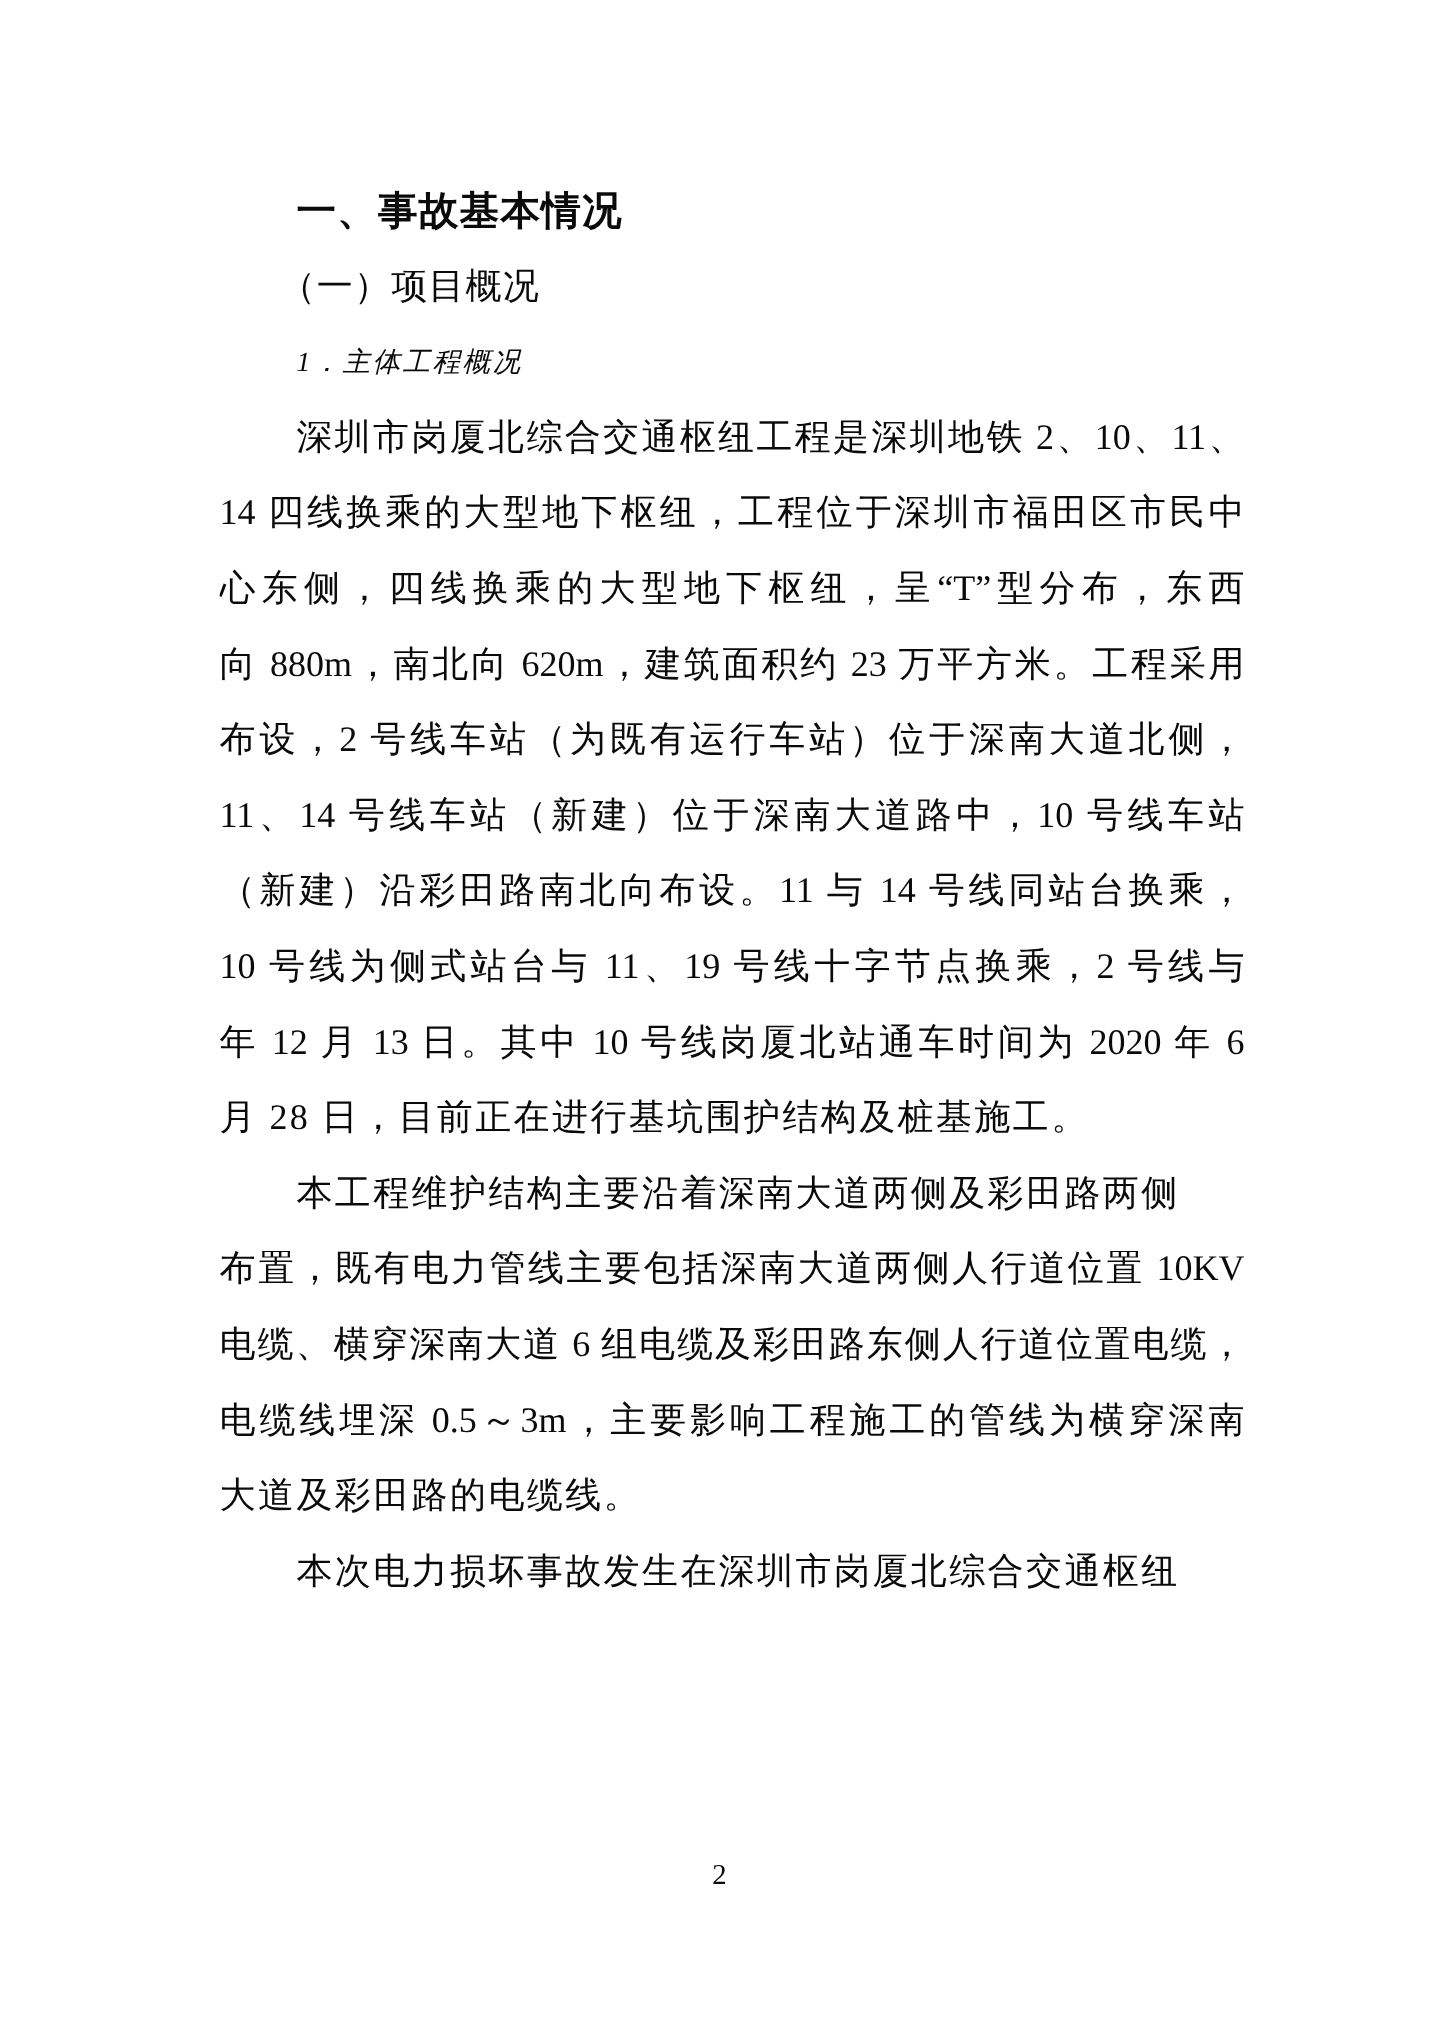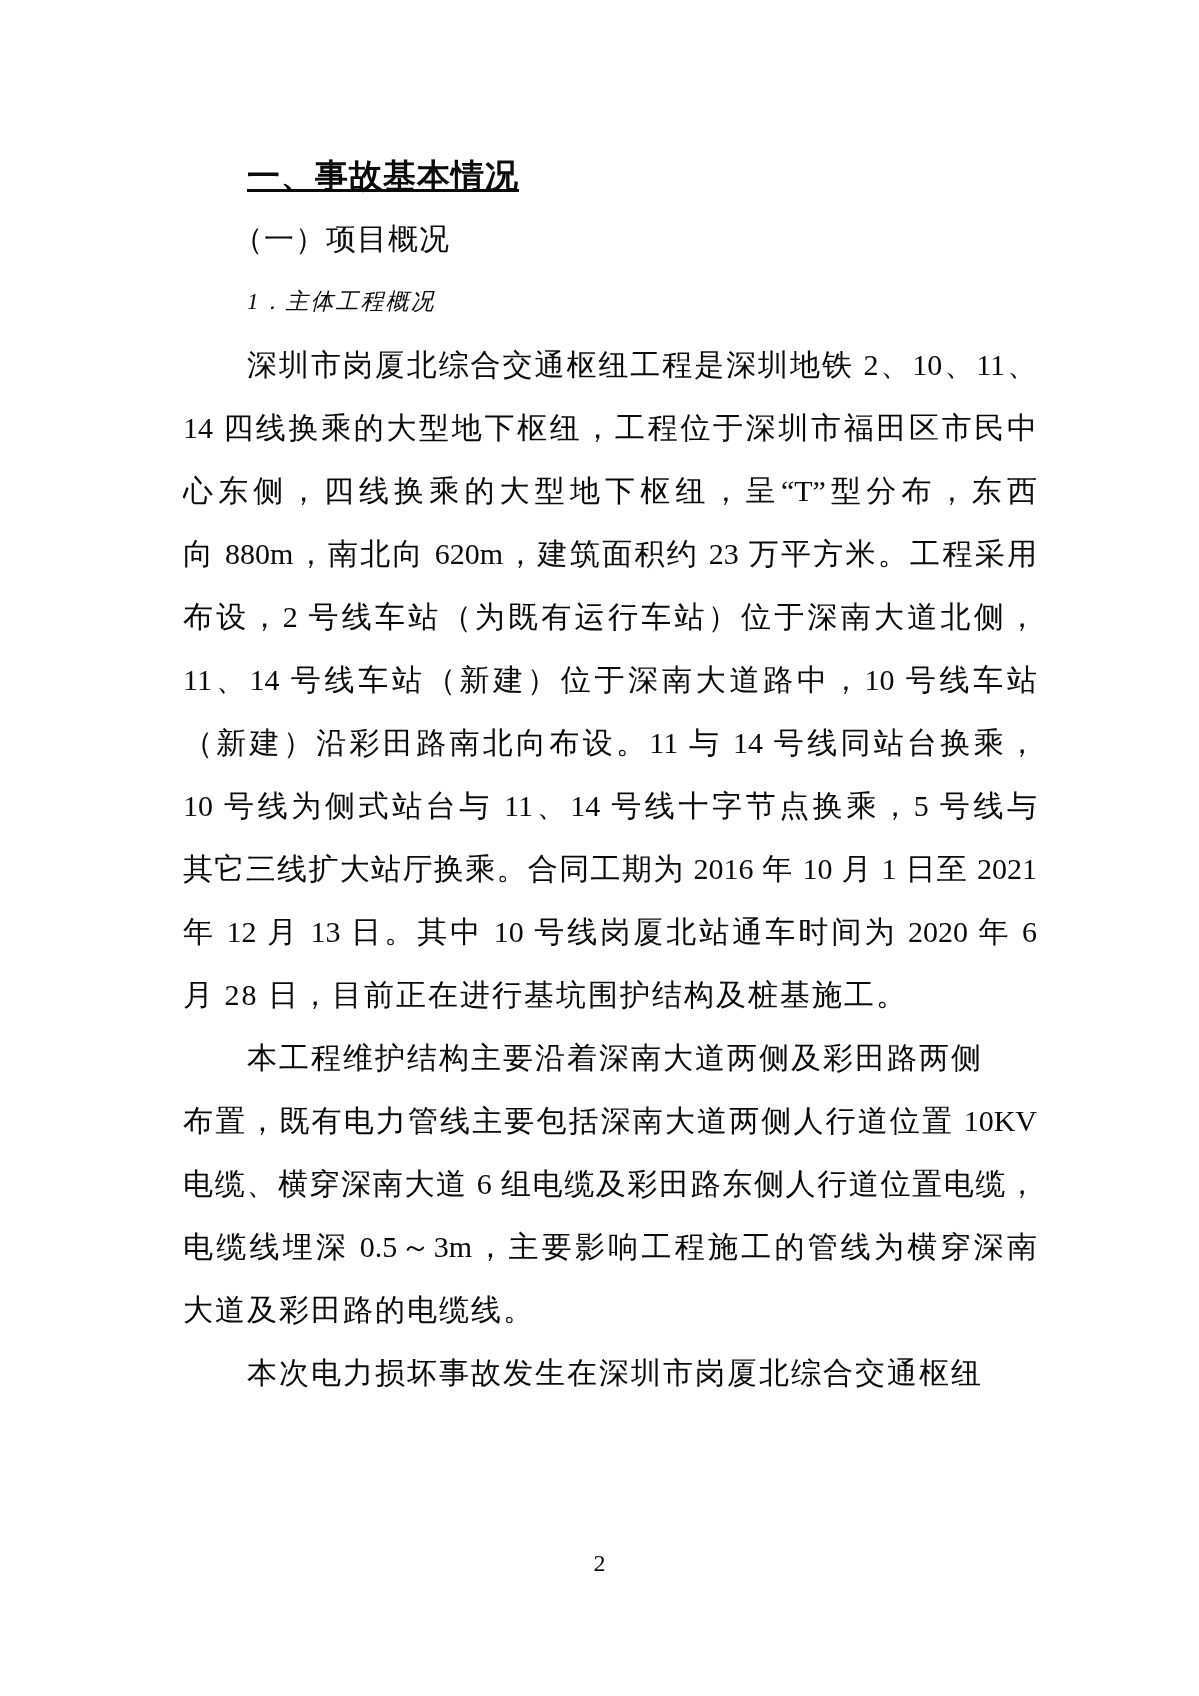--- a/index.html
+++ b/index.html
@@ -38,21 +38,20 @@
   }
   .indent {
     padding-left: 64px;
   }
   .h1 {
     font-family: "Liberation Sans", "DejaVu Sans", sans-serif;
     font-weight: bold;
     font-size: 33px;
     letter-spacing: 1px;
     padding-left: 64px;
-    text-decoration: underline;
   }
   .h2 {
     font-weight: normal;
     font-size: 30px;
     letter-spacing: 1px;
     padding-left: 50px;
   }
   .h3 {
     font-size: 23px;
     letter-spacing: 2px;
@@ -82,22 +81,21 @@
 
   <div class="row h3">1．主体工程概况</div>
 
   <div class="row j indent">深圳市岗厦北综合交通枢纽工程是深圳地铁 2、10、11、</div>
   <div class="row j">14 四线换乘的大型地下枢纽，工程位于深圳市福田区市民中</div>
   <div class="row j">心东侧，四线换乘的大型地下枢纽，呈“T”型分布，东西</div>
   <div class="row j">向 880m，南北向 620m，建筑面积约 23 万平方米。工程采用</div>
   <div class="row j">布设，2 号线车站（为既有运行车站）位于深南大道北侧，</div>
   <div class="row j">11、14 号线车站（新建）位于深南大道路中，10 号线车站</div>
   <div class="row j">（新建）沿彩田路南北向布设。11 与 14 号线同站台换乘，</div>
-  <div class="row j">10 号线为侧式站台与 11、14 号线十字节点换乘，5 号线与</div>
-  <div class="row j">其它三线扩大站厅换乘。合同工期为 2016 年 10 月 1 日至 2021</div>
+  <div class="row j">10 号线为侧式站台与 11、19 号线十字节点换乘，2 号线与</div>
   <div class="row j">年 12 月 13 日。其中 10 号线岗厦北站通车时间为 2020 年 6</div>
   <div class="row">月 28 日，目前正在进行基坑围护结构及桩基施工。</div>
 
 
   <div class="row indent">本工程维护结构主要沿着深南大道两侧及彩田路两侧</div>
   <div class="row j">布置，既有电力管线主要包括深南大道两侧人行道位置 10KV</div>
   <div class="row j">电缆、横穿深南大道 6 组电缆及彩田路东侧人行道位置电缆，</div>
   <div class="row j">电缆线埋深 0.5～3m，主要影响工程施工的管线为横穿深南</div>
   <div class="row">大道及彩田路的电缆线。</div>
 

